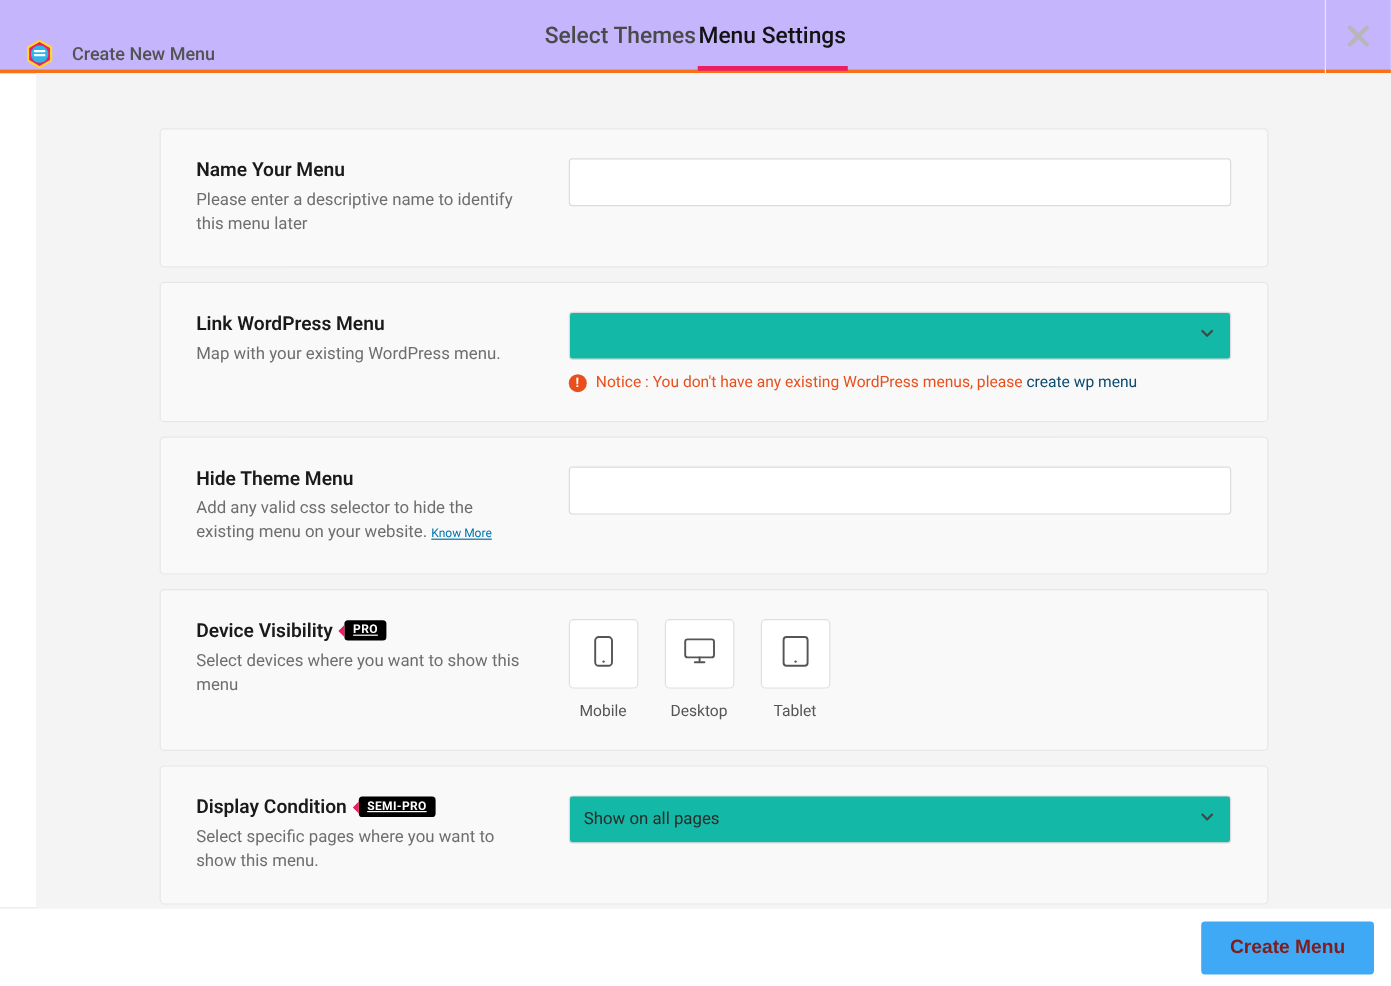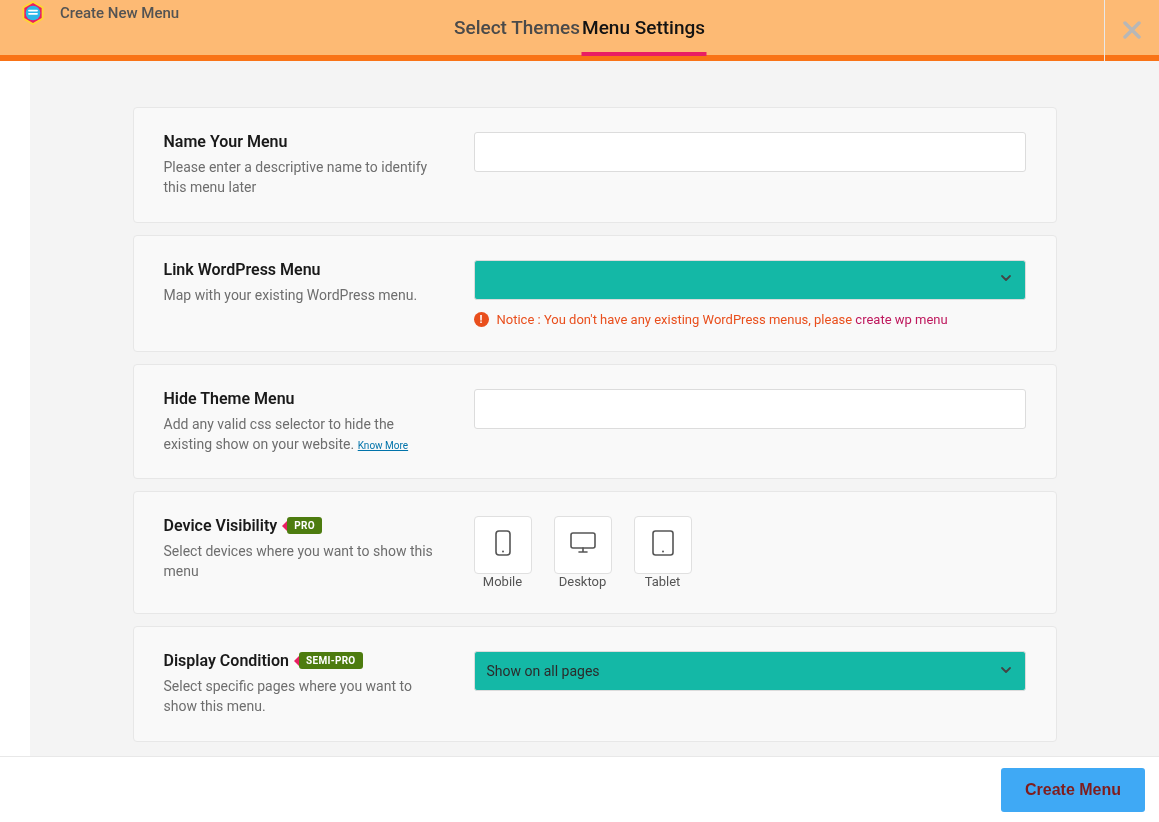--- a/index.html
+++ b/index.html
@@ -11,24 +11,24 @@
       font-family: -apple-system, BlinkMacSystemFont, "Segoe UI", Roboto, Helvetica, Arial, sans-serif;
       background: #ffffff;
       color: #2b2b2b;
       width: 1159px;
       height: 822px;
       overflow: hidden;
       position: relative;
     }
     .header {
       height: 61px;
-      background: #fdba74;
-      border-bottom: 6px solid #f97316;
-      display: flex;
-      align-items: flex-start;
+      background: #c4b5fd;
+      border-bottom: 3px solid #f97316;
+      display: flex;
+      align-items: flex-end;
       position: relative;
     }
     .header-left {
       display: flex;
       align-items: center;
       padding-left: 20px;
       gap: 14px;
     }
     .logo-icon {
       width: 26px;
@@ -175,51 +175,53 @@
       align-items: center;
       justify-content: center;
       font-size: 11px;
       font-weight: bold;
       flex-shrink: 0;
     }
     .notice-text {
       color: #e94f1d;
     }
     .notice-link {
-      color: #be185d;
+      color: #0c4a6e;
       cursor: pointer;
     }
     .badge {
-      background: #4d7c0f;
+      background: #000000;
       color: #fff;
       font-size: 10px;
       font-weight: 700;
       padding: 3px 7px;
       border-radius: 3px;
       letter-spacing: 0.3px;
       position: relative;
+      text-decoration: underline;
     }
     .badge::before {
       content: "";
       position: absolute;
       left: -5px;
       top: 50%;
       transform: translateY(-50%);
       border-top: 5px solid transparent;
       border-bottom: 5px solid transparent;
       border-right: 5px solid #e91e63;
     }
     .devices {
       display: flex;
       gap: 22px;
     }
     .device {
       display: flex;
       flex-direction: column;
       align-items: center;
+      gap: 12px;
       cursor: pointer;
     }
     .device-box {
       width: 58px;
       height: 58px;
       border: 1px solid #e0e0e0;
       border-radius: 4px;
       background: #ffffff;
       display: flex;
       align-items: center;
@@ -318,21 +320,21 @@
             <span class="notice-text">Notice : You don't have any existing WordPress menus, please </span><span class="notice-link">create wp menu</span>
           </span>
         </div>
       </div>
     </div>
 
     <div class="card">
       <div class="card-left">
         <div class="card-title">Hide Theme Menu</div>
         <div class="card-desc">
-          <span>Add any valid css selector to hide the existing show on your website. </span><a class="card-link">Know More</a>
+          <span>Add any valid css selector to hide the existing menu on your website. </span><a class="card-link">Know More</a>
         </div>
       </div>
       <div class="card-right">
         <input type="text" class="input-text" value="" style="">
       </div>
     </div>
 
     <div class="card">
       <div class="card-left">
         <div class="card-title">

